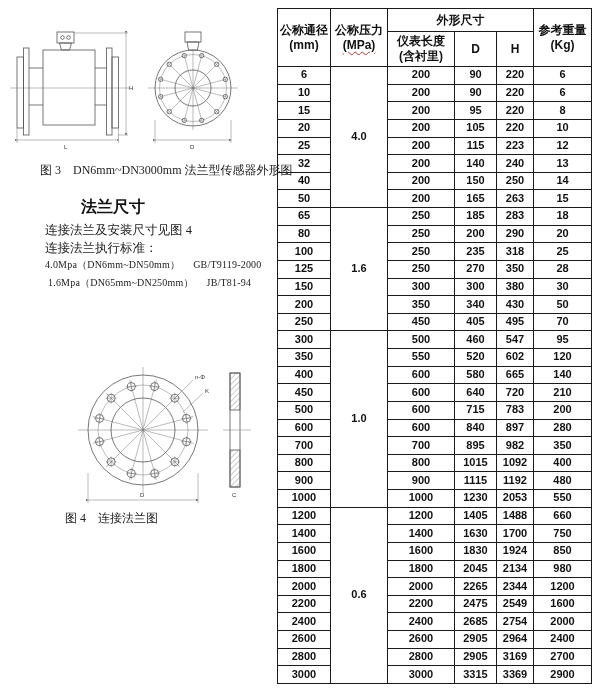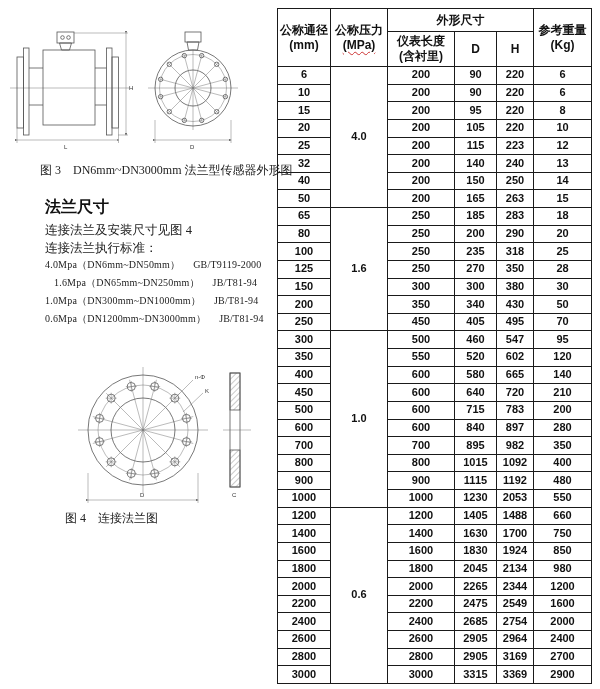--- a/index.html
+++ b/index.html
@@ -2,21 +2,21 @@
 <html><head>
 <meta charset="utf-8">
 <style>
   html,body{margin:0;padding:0;background:#fff;}
   #page{position:relative;width:600px;height:689px;background:#ffffff;overflow:hidden;
         font-family:"Liberation Serif","DejaVu Serif",serif;color:#1a1a1a;}
 
   
   .abs{position:absolute;}
   .fig-caption{font-size:12px;color:#222;white-space:nowrap;}
-  .section-heading{font-size:16px;font-weight:bold;color:#111;}
+  .section-heading{font-size:16px;font-weight:bold;color:#111;margin-left:36px;}
   .body-line{font-size:12.5px;color:#222;white-space:nowrap;}
   .std-line{font-size:10px;color:#222;white-space:nowrap;letter-spacing:0.2px;text-align:center;}
   svg{display:block;}
   .ln{stroke:#555;stroke-width:0.8;fill:none;}
   .ln-thin{stroke:#777;stroke-width:0.5;fill:none;}
   .dim-text{font-size:6px;fill:#333;font-family:"Liberation Sans",sans-serif;}
 
   
   .spec-table-wrap{position:absolute;left:277px;top:8px;width:314px;height:676px;}
   table.spec{border-collapse:collapse;table-layout:fixed;width:314px;height:676px;
@@ -123,23 +123,21 @@
       <text class="dim-text" x="190" y="149">D</text>
     </g>
   </svg>
 
   <div class="abs fig-caption" style="left:40px;top:162px">图 3　DN6mm~DN3000mm 法兰型传感器外形图</div>
 
   <div class="abs section-heading" style="left:45px;top:197px">法兰尺寸</div>
   <div class="abs body-line" style="left:45px;top:222px">连接法兰及安装尺寸见图 4</div>
   <div class="abs body-line" style="left:45px;top:240px">连接法兰执行标准：</div>
   <div class="abs std-line" style="left:45px;top:258px">4.0Mpa（DN6mm~DN50mm）　 GB/T9119-2000</div>
-  <div class="abs std-line" style="left:54px;top:276px">1.6Mpa（DN65mm~DN250mm）　 JB/T81-94</div>
-  <div class="abs std-line" style="left:45px;top:294px">1.0Mpa（DN300mm~DN1000mm）　 JB/T81-94</div>
-  <div class="abs std-line" style="left:45px;top:312px">0.6Mpa（DN1200mm~DN3000mm）　 JB/T81-94</div>
+  <div class="abs std-line" style="left:48px;top:276px">1.6Mpa（DN65mm~DN250mm）　 JB/T81-94</div>
 
   <svg class="abs" style="left:25px;top:335px" width="240" height="172" viewBox="0 0 240 172">
 
     <g>
       <line class="ln-thin" x1="53" y1="95" x2="183" y2="95"></line>
       <line class="ln-thin" x1="118" y1="32" x2="118" y2="158"></line>
       <circle class="ln" cx="118" cy="95" r="55"></circle>
       <circle class="ln-thin" cx="118" cy="95" r="45"></circle>
       <circle class="ln" cx="118" cy="95" r="32"></circle>
       <g id="spokes2">

